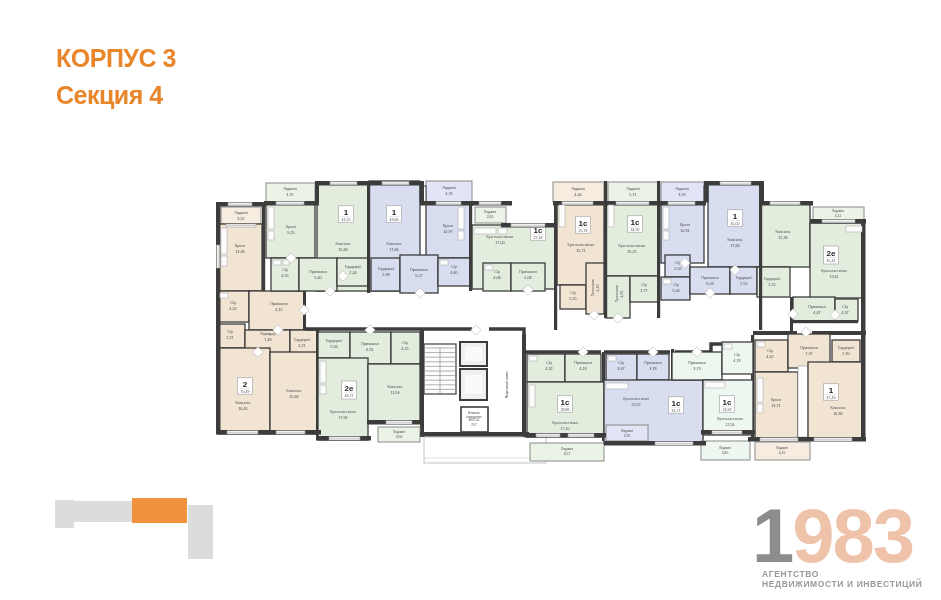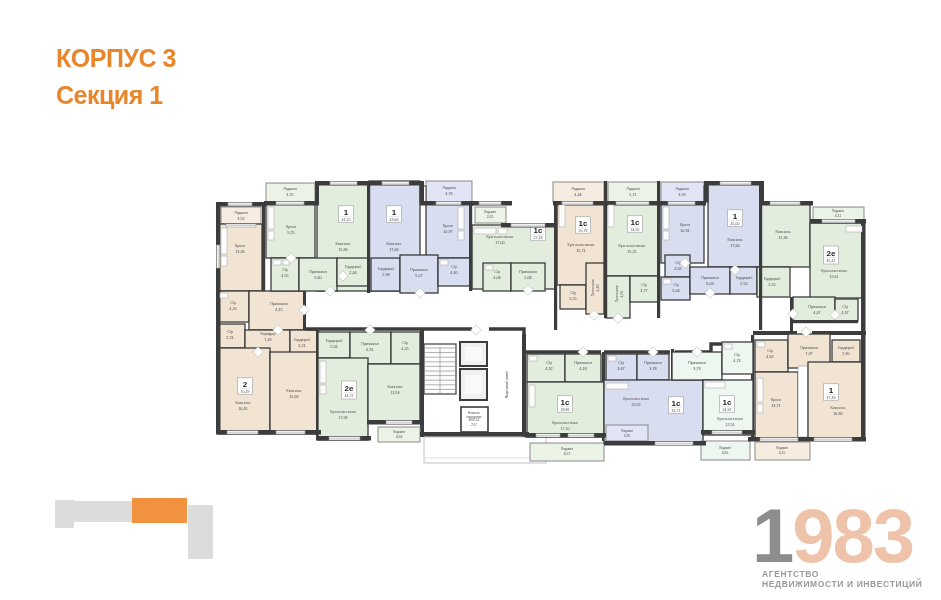--- a/index.html
+++ b/index.html
@@ -1,19 +1,19 @@
 <!DOCTYPE html>
 <html><head><meta charset="utf-8"><title>План</title><style>
 html,body{margin:0;padding:0;width:941px;height:600px;background:#ffffff;font-family:"Liberation Sans",sans-serif;overflow:hidden}
 .abs{position:absolute}
 </style></head><body>
 
 <div class="abs" style="left:56px;top:46px;line-height:1">
 <div style="font-size:25px;font-weight:bold;color:#e8862c;letter-spacing:-0.5px">КОРПУС 3</div>
-<div style="font-size:25px;font-weight:bold;color:#e8862c;letter-spacing:-0.5px;margin-top:12px">Секция 1</div>
+<div style="font-size:25px;font-weight:bold;color:#e8862c;letter-spacing:-0.5px;margin-top:12px">Секция 4</div>
 </div>
 <svg width="941" height="600" viewBox="0 0 941 600" xmlns="http://www.w3.org/2000/svg" font-family="Liberation Sans, sans-serif" style="position:absolute;left:0;top:0">
 <rect x="221" y="207" width="40" height="17" fill="#f6ecdf" stroke="#8a8a8a" stroke-width="1.0"></rect>
 <text x="241" y="214" font-size="3.8" fill="#4d4d4d" text-anchor="middle"><tspan x="241" dy="0">Лоджия</tspan><tspan x="241" dy="5.6">3,52</tspan></text>
 
 <rect x="266" y="183" width="49" height="19" fill="#ebf3e6" stroke="#8a8a8a" stroke-width="1.0"></rect>
 <text x="290" y="190" font-size="3.8" fill="#4d4d4d" text-anchor="middle"><tspan x="290" dy="0">Лоджия</tspan><tspan x="290" dy="5.6">3,75</tspan></text>
 
 <rect x="426" y="181" width="46" height="21" fill="#e1e5f5" stroke="#8a8a8a" stroke-width="1.0"></rect>
 <text x="449" y="189" font-size="3.8" fill="#4d4d4d" text-anchor="middle"><tspan x="449" dy="0">Лоджия</tspan><tspan x="449" dy="5.6">3,76</tspan></text>

